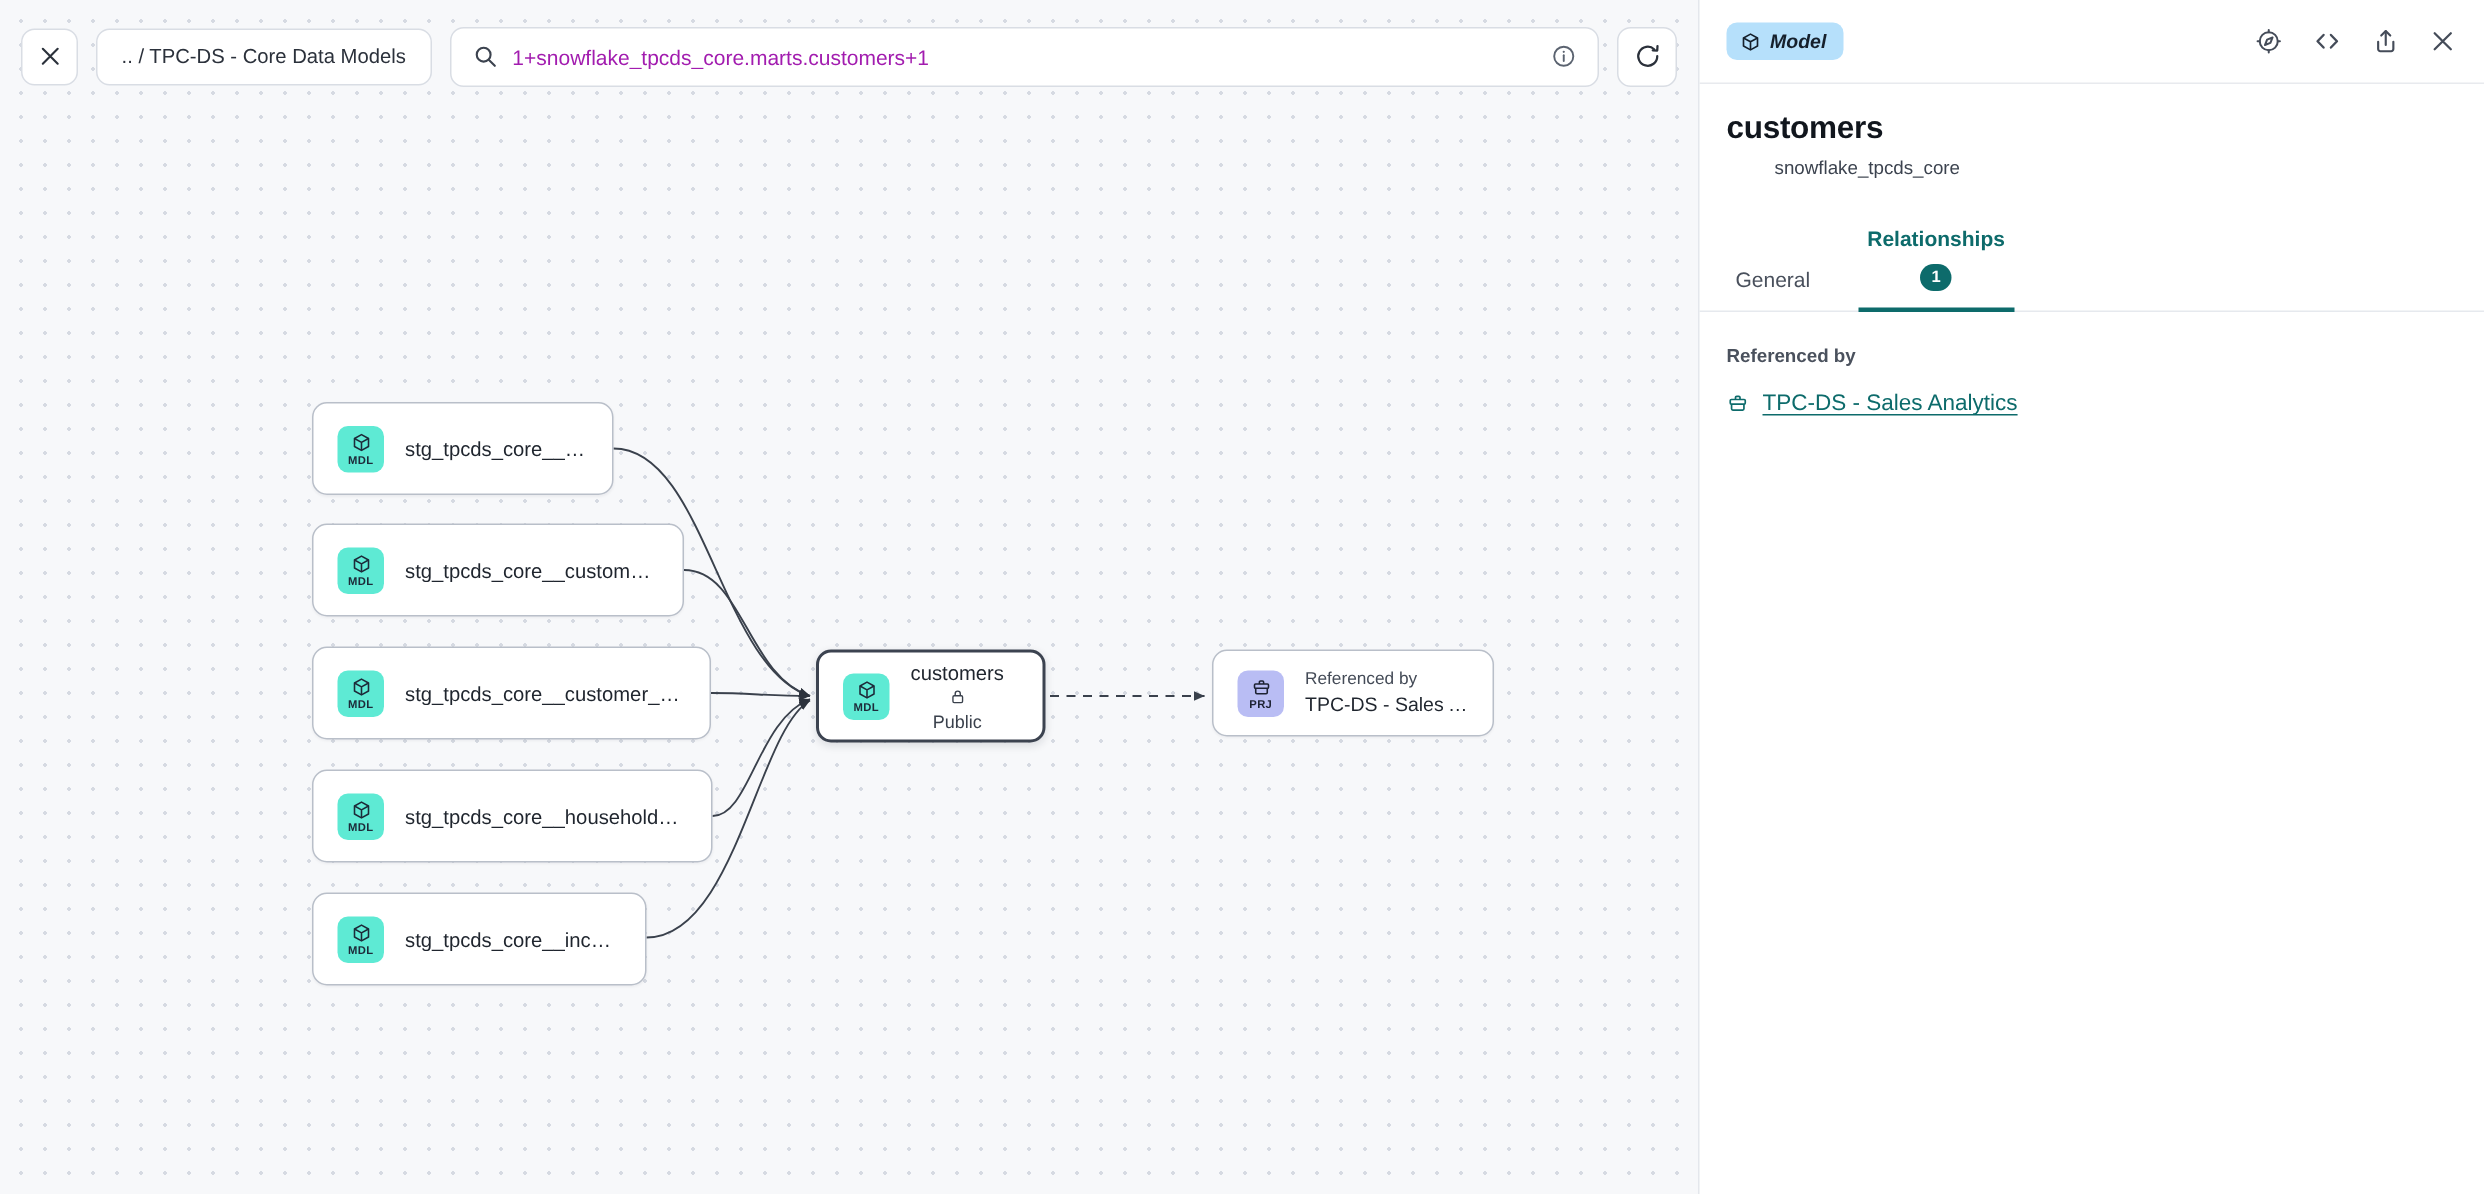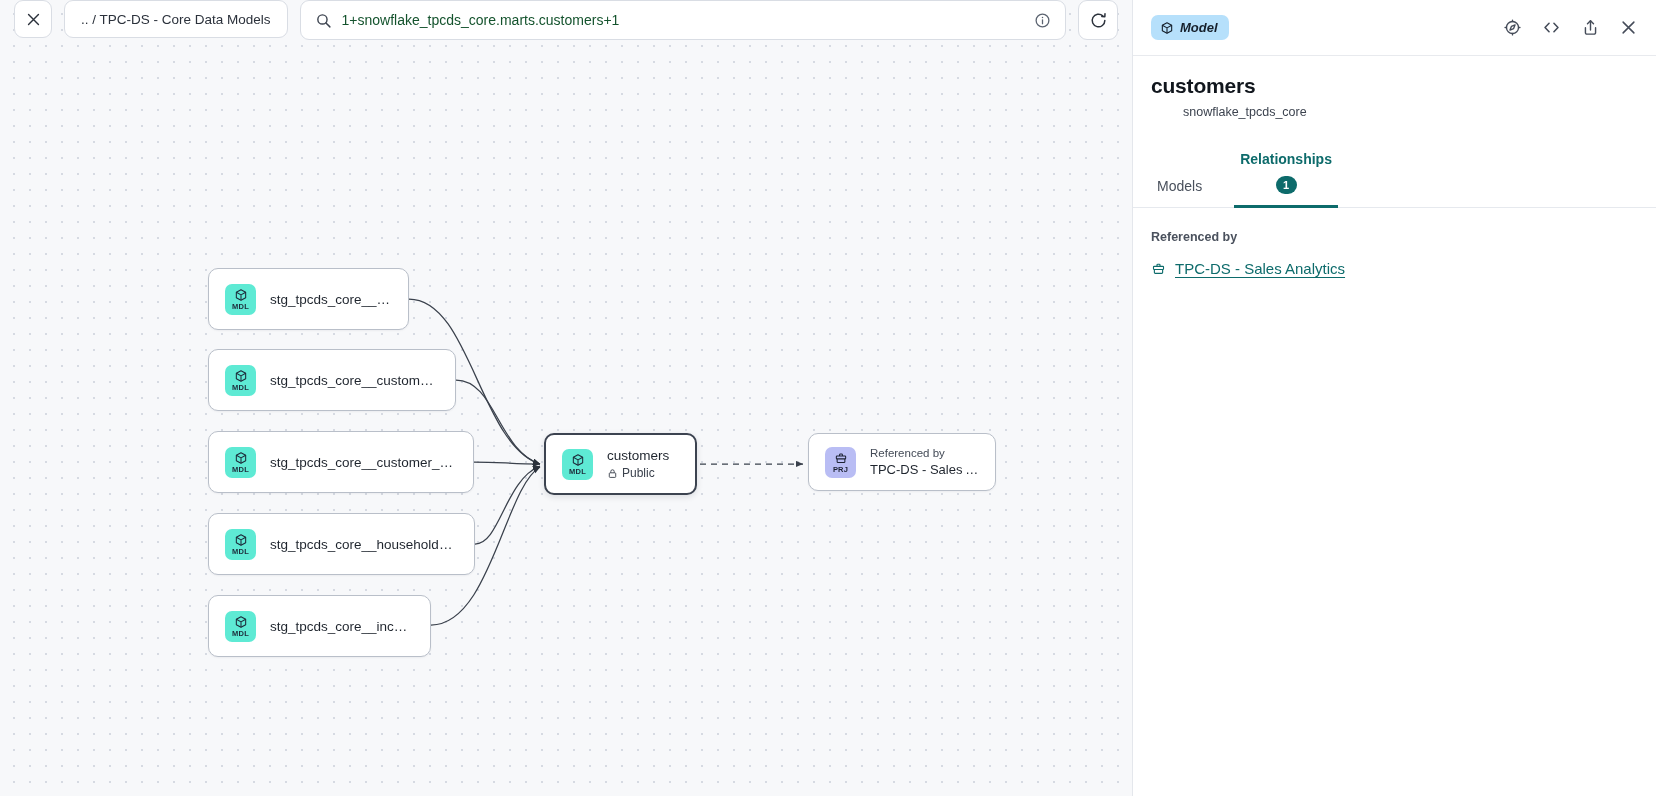--- a/index.html
+++ b/index.html
@@ -22,21 +22,21 @@
       radial-gradient(circle, #d6dae2 1.1px, transparent 1.2px);
     background-size: 16px 16px;
     background-position: 6px 6px;
     overflow: hidden;
   }
 
   
   .toolbar {
     position: absolute; top: 0; left: 0;
     width: 1132px; height: 75px;
-    display: flex; 
+    display: flex; align-items: center;
     padding: 0 14px;
     gap: 12px;
     z-index: 20;
     pointer-events: none;
   }
   .toolbar > * { pointer-events: auto; }
 
   .tb-btn {
     background: #ffffff;
     border: 1px solid #d9dde4;
@@ -69,21 +69,21 @@
     border-radius: 9px;
     display: flex; align-items: center;
     padding: 0 14px 0 14px;
     gap: 10px;
   }
   .tb-search input {
     flex: 1;
     border: none; outline: none;
     font-family: "Liberation Sans", sans-serif;
     font-size: 14px;
-    color: #14532d;
+    color: #a21caf;
     background: transparent;
   }
   .tb-refresh { width: 40px; height: 40px; border-radius: 9px; }
 
   .ico { display: block; }
 
   
   .graph { position: absolute; inset: 0; }
   .edges { position: absolute; top: 0; left: 0; width: 1132px; height: 796px; }
 
@@ -128,20 +128,21 @@
     color: #1f252e;
     white-space: nowrap;
     overflow: hidden;
     text-overflow: ellipsis;
   }
   .nsub {
     display: flex; align-items: center; gap: 4px;
     font-size: 12px;
     color: #3a414c;
     margin-top: 3px;
+    flex-direction: column;
   }
   .nkicker {
     font-size: 11.5px;
     color: #444b57;
     line-height: 14px;
   }
   .nkicker2 {
     font-size: 13px;
     color: #1f252e;
     line-height: 16px;
@@ -435,21 +436,21 @@
       </span>
     </div>
 
     <div class="panel-head">
       <div class="panel-title">customers</div>
       <div class="panel-sub">snowflake_tpcds_core</div>
     </div>
 
     <div class="tabs">
       <div class="tab">
-        <span>Models</span>
+        <span>General</span>
       </div>
       <div class="tab active">
         <span>Relationships</span>
         <span class="tab-badge">1</span>
       </div>
     </div>
 
     <div class="panel-body">
       <div class="section-label">Referenced by</div>
 

